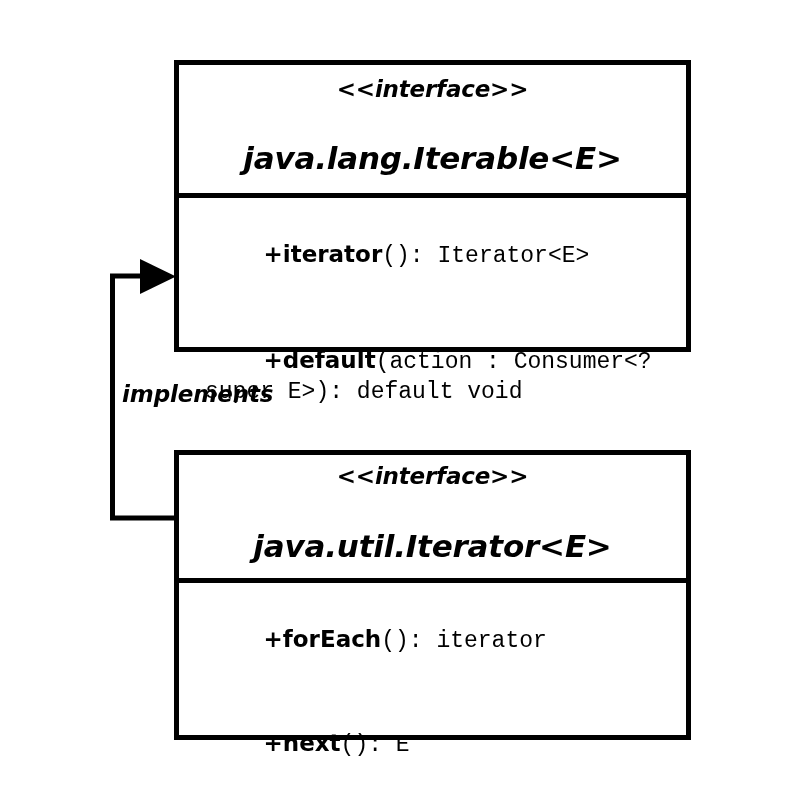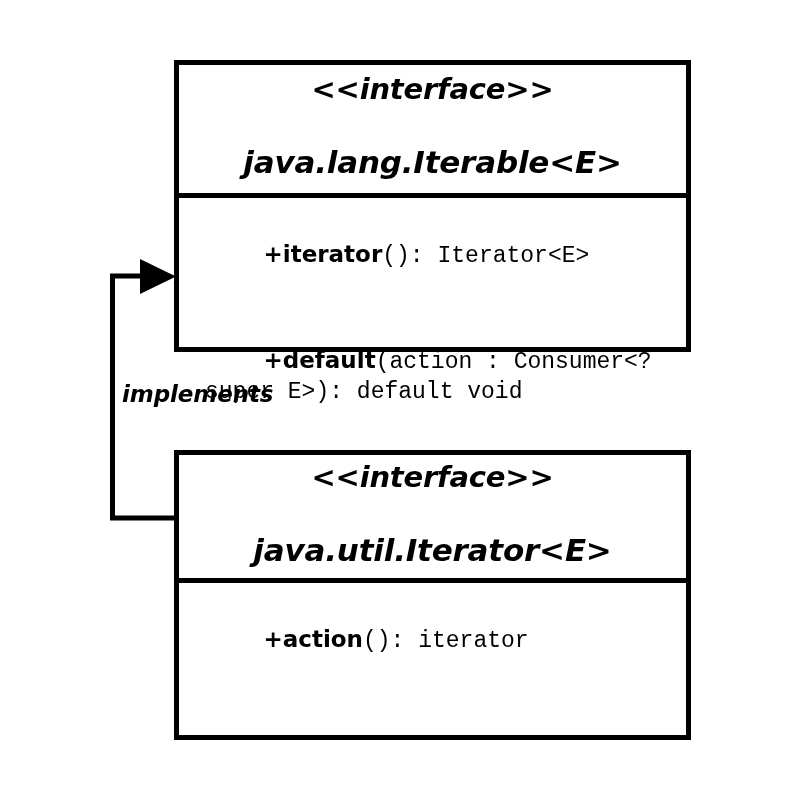--- a/index.html
+++ b/index.html
@@ -42,21 +42,21 @@
   .uml-stereotype,
   .uml-classname {
     font-weight: bold;
     font-style: italic;
     color: #000000;
     text-align: center;
     line-height: 1.28;
     white-space: nowrap;
     letter-spacing: -0.2px;
   }
-  .uml-stereotype { font-size: 29px; }
+  .uml-stereotype { font-size: 23px; }
   .uml-classname  { font-size: 31px; margin-top: 35px; }
 
   .uml-members {
     box-sizing: border-box;
     flex: 1 1 auto;
     padding: 14px 10px 10px 17px;
     display: flex;
     flex-direction: column;
   }
   .uml-member {
@@ -139,19 +139,22 @@
 
   <div class="uml-class" id="box-iterator" style="left:174px; top:450px; width:517px; height:290px;">
 
     <div class="uml-header" style="height:128px;">
       <div class="uml-stereotype">&lt;&lt;interface&gt;&gt;</div>
       <div class="uml-classname">java.util.Iterator&lt;E&gt;</div>
     </div>
 
     <div class="uml-members">
       <div class="uml-member">
-        <span class="vis">+</span><span class="mname">action</span><span class="sig">(): iterator</span>
+        <span class="vis">+</span><span class="mname">forEach</span><span class="sig">(): iterator</span>
+      </div>
+      <div class="uml-member">
+        <span class="vis">+</span><span class="mname">next</span><span class="sig">(): E</span>
       </div>
 
     </div>
   </div>
 
 </div>
 
 </body></html>

